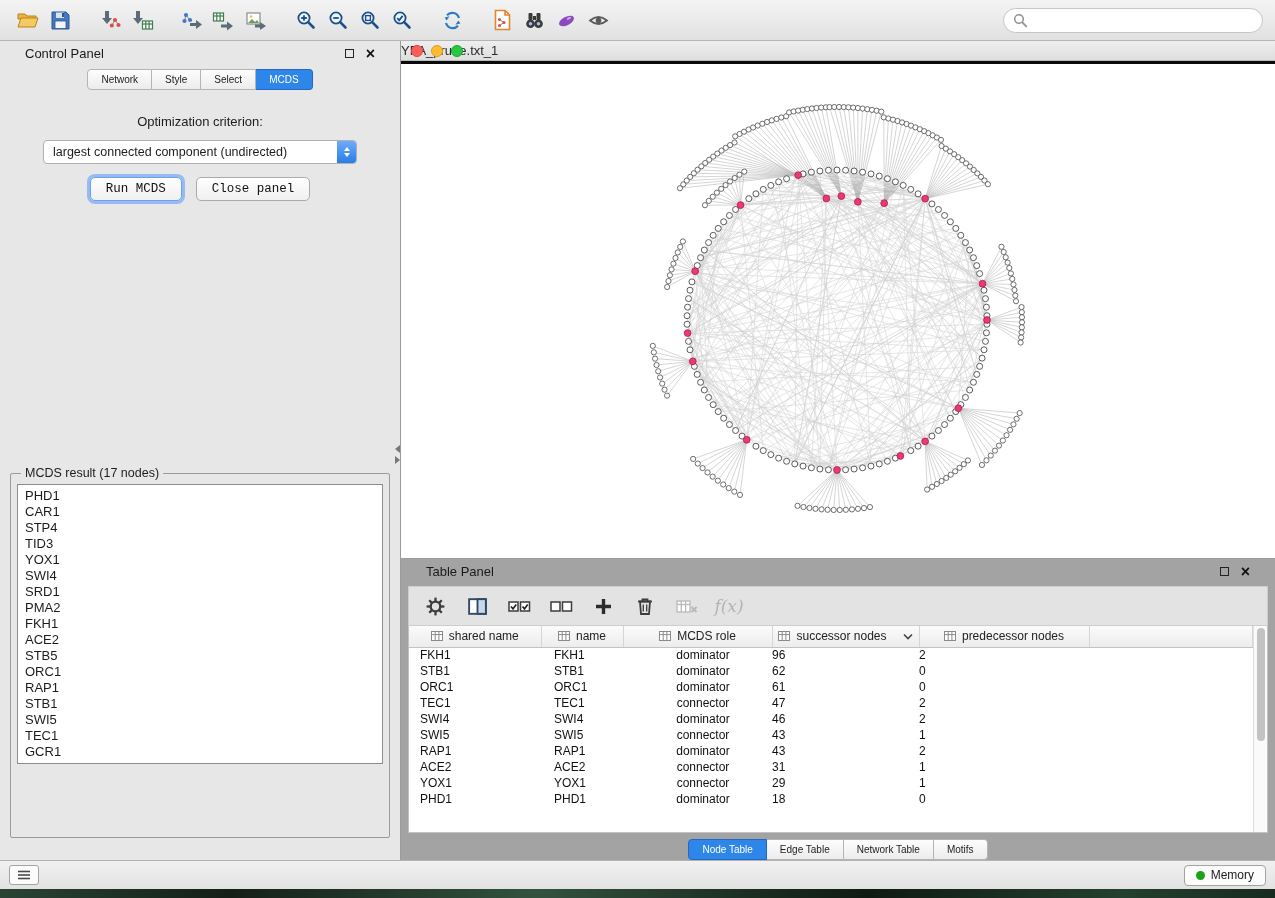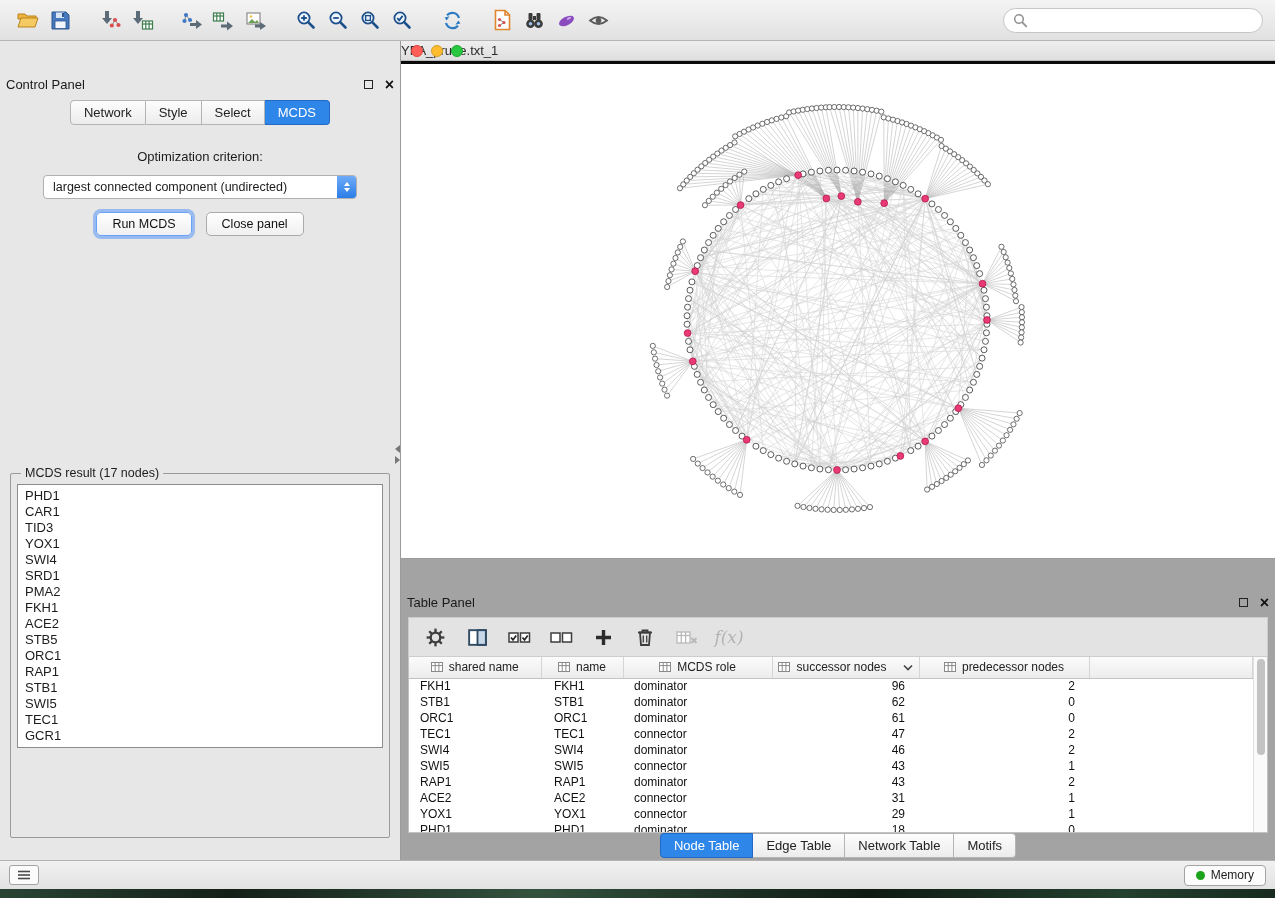--- a/index.html
+++ b/index.html
@@ -15,37 +15,37 @@
   .search-wrap input{border:none;outline:none;flex:1;font-size:12px;background:transparent;font-family:inherit;}
 
   
   .main{flex:1;display:flex;min-height:0;position:relative;}
   .split-arrows{position:absolute;left:395px;top:404px;display:flex;flex-direction:column;gap:3px;z-index:5;}
   .tri-l{width:0;height:0;border-top:4px solid transparent;border-bottom:4px solid transparent;border-right:5px solid #777;}
   .tri-r{width:0;height:0;border-top:4px solid transparent;border-bottom:4px solid transparent;border-left:5px solid #777;}
 
   
   .control-panel{width:401px;flex:0 0 auto;background:#e7e7e7;border-right:1px solid #9b9b9b;display:flex;flex-direction:column;}
-  .panel-header{height:25px;flex:0 0 auto;display:flex;align-items:center;padding:0 6px;font-size:13px;color:#1a1a1a;margin-top:31px;}
+  .panel-header{height:25px;flex:0 0 auto;display:flex;align-items:center;padding:0 25px;font-size:13px;color:#1a1a1a;}
   .panel-header .sp{flex:1;}
   .float-box{width:9px;height:9px;border:1.5px solid #222;margin-right:12px;cursor:pointer;}
   .close-x{font-size:16px;font-weight:bold;color:#111;line-height:1;cursor:pointer;}
   .tabbar{display:flex;justify-content:center;margin-top:3px;flex:0 0 auto;}
-  .tab{font-size:13px;padding:4px 13px;background:linear-gradient(#fdfdfd,#ececec);border:1px solid #b4b4b4;border-left:none;color:#222;cursor:pointer;white-space:nowrap;}
+  .tab{font-size:10px;padding:4px 13px;background:linear-gradient(#fdfdfd,#ececec);border:1px solid #b4b4b4;border-left:none;color:#222;cursor:pointer;white-space:nowrap;}
   .tab:first-child{border-left:1px solid #b4b4b4;border-radius:4px 0 0 4px;}
   .tab:last-child{border-radius:0 4px 4px 0;}
   .tab.sel{background:#2f86e9;color:#fff;border-color:#2368c4;}
   .opt-label{text-align:center;margin-top:24px;font-size:13px;}
   .select-row{display:flex;justify-content:center;margin-top:11px;}
   .selectbox{display:flex;align-items:center;width:314px;height:24px;background:#fff;border:1px solid #b0b0b0;border-radius:4px;overflow:hidden;cursor:pointer;}
   .selectbox .val{flex:1;padding:0 9px;font-size:12.5px;white-space:nowrap;overflow:hidden;}
   .selectbox .stepper{width:19px;height:100%;background:linear-gradient(#6fabf8,#2a7de8);display:flex;flex-direction:column;align-items:center;justify-content:center;gap:2px;}
   .st-up{width:0;height:0;border-left:3.5px solid transparent;border-right:3.5px solid transparent;border-bottom:4px solid #fff;}
   .st-down{width:0;height:0;border-left:3.5px solid transparent;border-right:3.5px solid transparent;border-top:4px solid #fff;}
-  .btn-row{display:flex;justify-content:center;gap:14px;margin-top:13px;}
+  .btn-row{display:flex;justify-content:center;gap:14px;margin-top:13px;font-family:Liberation Mono, monospace;}
   .btn{height:24px;padding:0 15px;font-size:12.5px;background:linear-gradient(#ffffff,#f0f0f0);border:1px solid #ababab;border-radius:5px;cursor:pointer;font-family:inherit;color:#111;}
   .btn.focused{box-shadow:0 0 0 3px rgba(90,150,250,0.55);border-color:#6aa1f8;}
   .cp-spacer{flex:1;}
   .mcds-fieldset{flex:0 0 auto;height:372px;margin:0 10px 22px;border:1px solid #9a9a9a;border-radius:2px;padding:4px 6px 7px;display:flex;}
   .mcds-fieldset legend{font-size:12.5px;padding:0 4px;margin-left:4px;}
   .result-list{flex:1;background:#fff;border:1px solid #8d8d8d;overflow:hidden;padding:3px 7px;font-size:13px;line-height:16px;}
   .result-list div{cursor:default;}
 
   
   .right-col{flex:1;display:flex;flex-direction:column;min-width:0;}
@@ -64,25 +64,25 @@
   .fx{font-family:"DejaVu Serif","Liberation Serif",serif;font-style:italic;font-size:17px;color:#b3b3b3;}
   .tp-body{flex:1;margin:0 7px;background:#fff;border:1px solid #c2c2c2;border-top:none;display:flex;min-height:0;}
   .table-area{flex:1;overflow:hidden;}
   table{width:100%;border-collapse:collapse;table-layout:fixed;}
   thead th{height:21px;background:linear-gradient(#fbfbfb,#ececec);border-right:1px solid #d5d5d5;border-bottom:1px solid #c3c3c3;font-weight:normal;font-size:12px;color:#222;cursor:pointer;}
   thead th.filler{cursor:default;}
   .thc{display:flex;align-items:center;justify-content:center;gap:6px;}
   tbody td{font-size:12px;height:16px;color:#111;white-space:nowrap;overflow:hidden;}
   td.c0{padding-left:11px;}
   td.c1{padding-left:13px;}
-  td.c2{padding-left:11px;}
-  td.num{text-align:right;padding-right:14px;}
+  td.c2{padding-left:11px;text-align:center;}
+  td.num{text-align:left;padding-right:14px;}
   .vscroll{width:14px;flex:0 0 auto;background:#fafafa;border-left:1px solid #e0e0e0;padding:2px;}
   .vthumb{width:8px;height:56%;background:#c3c3c3;border-radius:5px;margin:0 auto;cursor:pointer;}
-  .tp-tabs{height:27px;flex:0 0 auto;display:flex;justify-content:center;align-items:flex-start;}
+  .tp-tabs{height:27px;flex:0 0 auto;display:flex;justify-content:center;align-items:flex-end;}
 
   
   .status-bar{height:29px;flex:0 0 auto;background:linear-gradient(#f1f1f1,#e2e2e2);border-top:1px solid #b2b2b2;display:flex;align-items:center;padding:0 9px;}
   .list-btn{width:30px;height:20px;border:1px solid #a3a3a3;border-radius:3px;background:#fcfcfc;display:flex;align-items:center;justify-content:center;cursor:pointer;}
   .memory-btn{margin-left:auto;display:flex;align-items:center;gap:6px;border:1px solid #a3a3a3;border-radius:4px;background:#fcfcfc;height:21px;padding:0 11px;font-size:12px;cursor:pointer;}
   .mem-dot{width:9px;height:9px;border-radius:50%;background:#1ca31c;}
   .desktop-strip{height:9px;flex:0 0 auto;background:linear-gradient(90deg,#2a4434,#141f18 18%,#33523e 42%,#0f1a13 68%,#24402e 88%,#182a1f);}
 </style>
 </head>
 <body>
@@ -274,20 +274,21 @@
       <div class="btn-row">
         <button class="btn focused">Run MCDS</button>
         <button class="btn">Close panel</button>
       </div>
       <div class="cp-spacer"></div>
       <fieldset class="mcds-fieldset">
         <legend>MCDS result (17 nodes)</legend>
         <div class="result-list">
             <div>PHD1</div>
             <div>CAR1</div>
+            <div>STP4</div>
             <div>TID3</div>
             <div>YOX1</div>
             <div>SWI4</div>
             <div>SRD1</div>
             <div>PMA2</div>
             <div>FKH1</div>
             <div>ACE2</div>
             <div>STB5</div>
             <div>ORC1</div>
             <div>RAP1</div>

